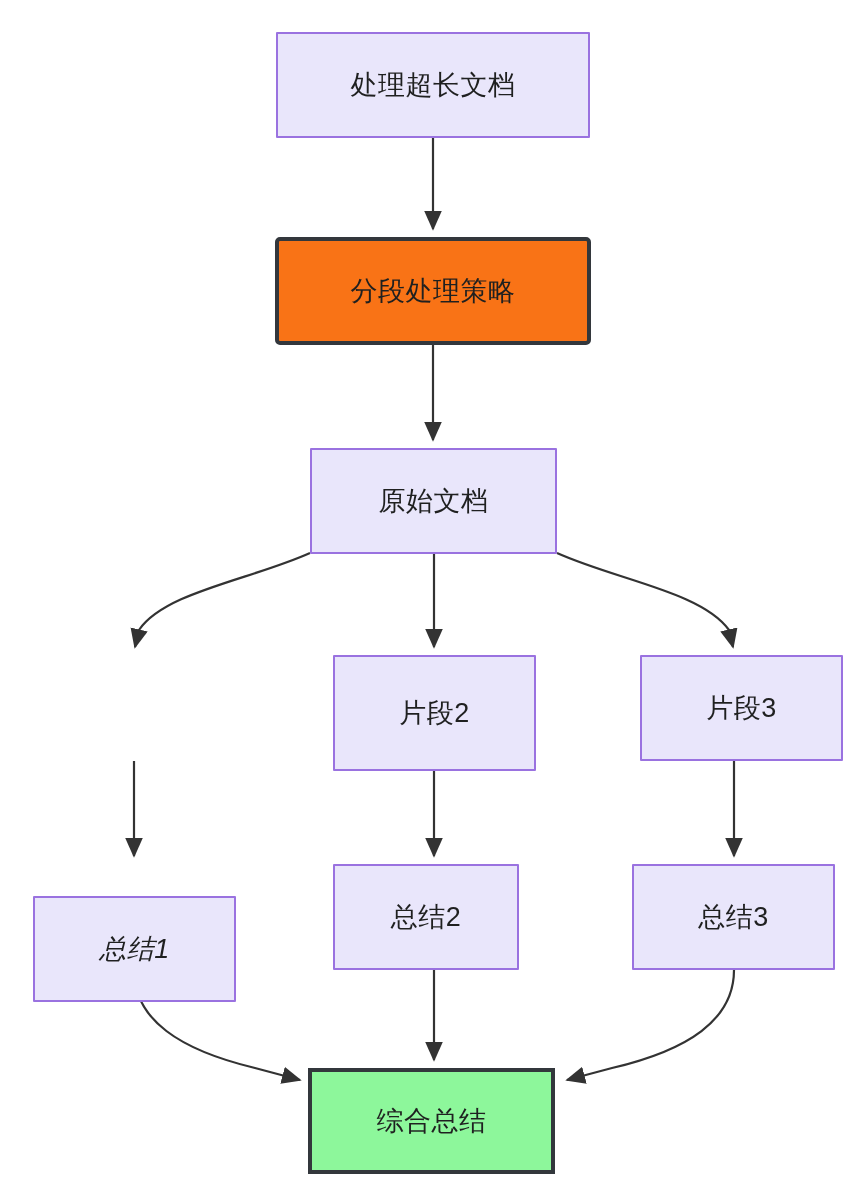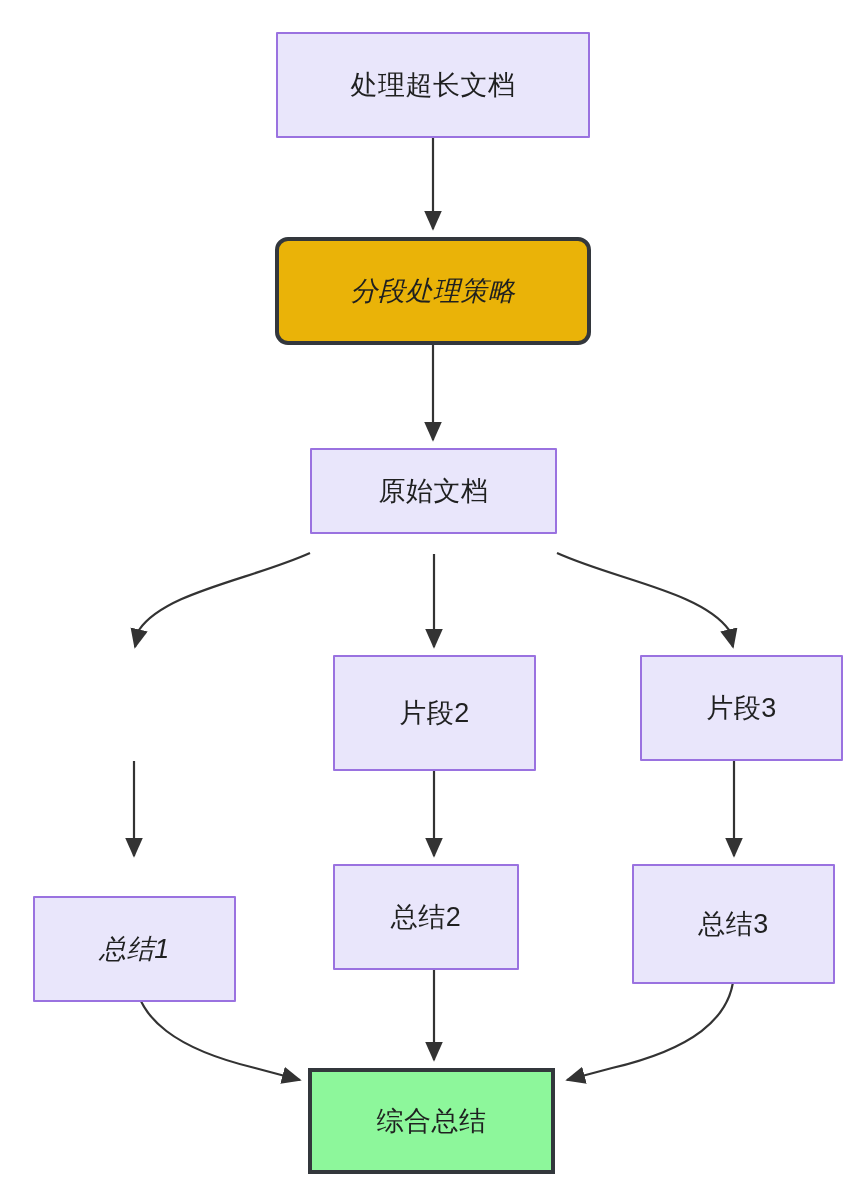--- a/index.html
+++ b/index.html
@@ -35,24 +35,23 @@
     letter-spacing: 0.5px;
     white-space: nowrap;
     z-index: 2;
   }
   .node.plain {
     background: #e9e6fb;
     border: 2px solid #9a72e0;
     border-radius: 1px;
   }
   .node.strategy {
-    background: #eab308;
+    background: #f97316;
     border: 4px solid #33373c;
-    border-radius: 13px;
-    font-style: italic;
+    border-radius: 5px;
   }
   .node.final {
     background: #8df79b;
     border: 4px solid #33373c;
     border-radius: 0;
   }
   .node-label { display: block; }
 </style>
 </head>
 <body>
@@ -90,42 +89,42 @@
   </svg>
 
   <div class="node plain" style="left:276px; top:32px; width:314px; height:106px;">
     <span class="node-label">处理超长文档</span>
   </div>
 
   <div class="node strategy" style="left:275px; top:237px; width:316px; height:108px;">
     <span class="node-label">分段处理策略</span>
   </div>
 
-  <div class="node plain" style="left:310px; top:448px; width:247px; height:86px;">
+  <div class="node plain" style="left:310px; top:448px; width:247px; height:106px;">
     <span class="node-label">原始文档</span>
   </div>
 
 
   <div class="node plain" style="left:333px; top:655px; width:203px; height:116px;">
     <span class="node-label">片段2</span>
   </div>
 
   <div class="node plain" style="left:632px; top:655px; width:203px; height:106px;margin-left:8px;">
     <span class="node-label">片段3</span>
   </div>
 
   <div class="node plain" style="left:33px; top:896px; width:203px; height:106px;font-style:italic;">
     <span class="node-label">总结1</span>
   </div>
 
   <div class="node plain" style="left:333px; top:864px; width:186px; height:106px;">
     <span class="node-label">总结2</span>
   </div>
 
-  <div class="node plain" style="left:632px; top:864px; width:203px; height:120px;">
+  <div class="node plain" style="left:632px; top:864px; width:203px; height:106px;">
     <span class="node-label">总结3</span>
   </div>
 
   <div class="node final" style="left:308px; top:1068px; width:247px; height:106px;">
     <span class="node-label">综合总结</span>
   </div>
 
 </div>
 
 </body></html>

